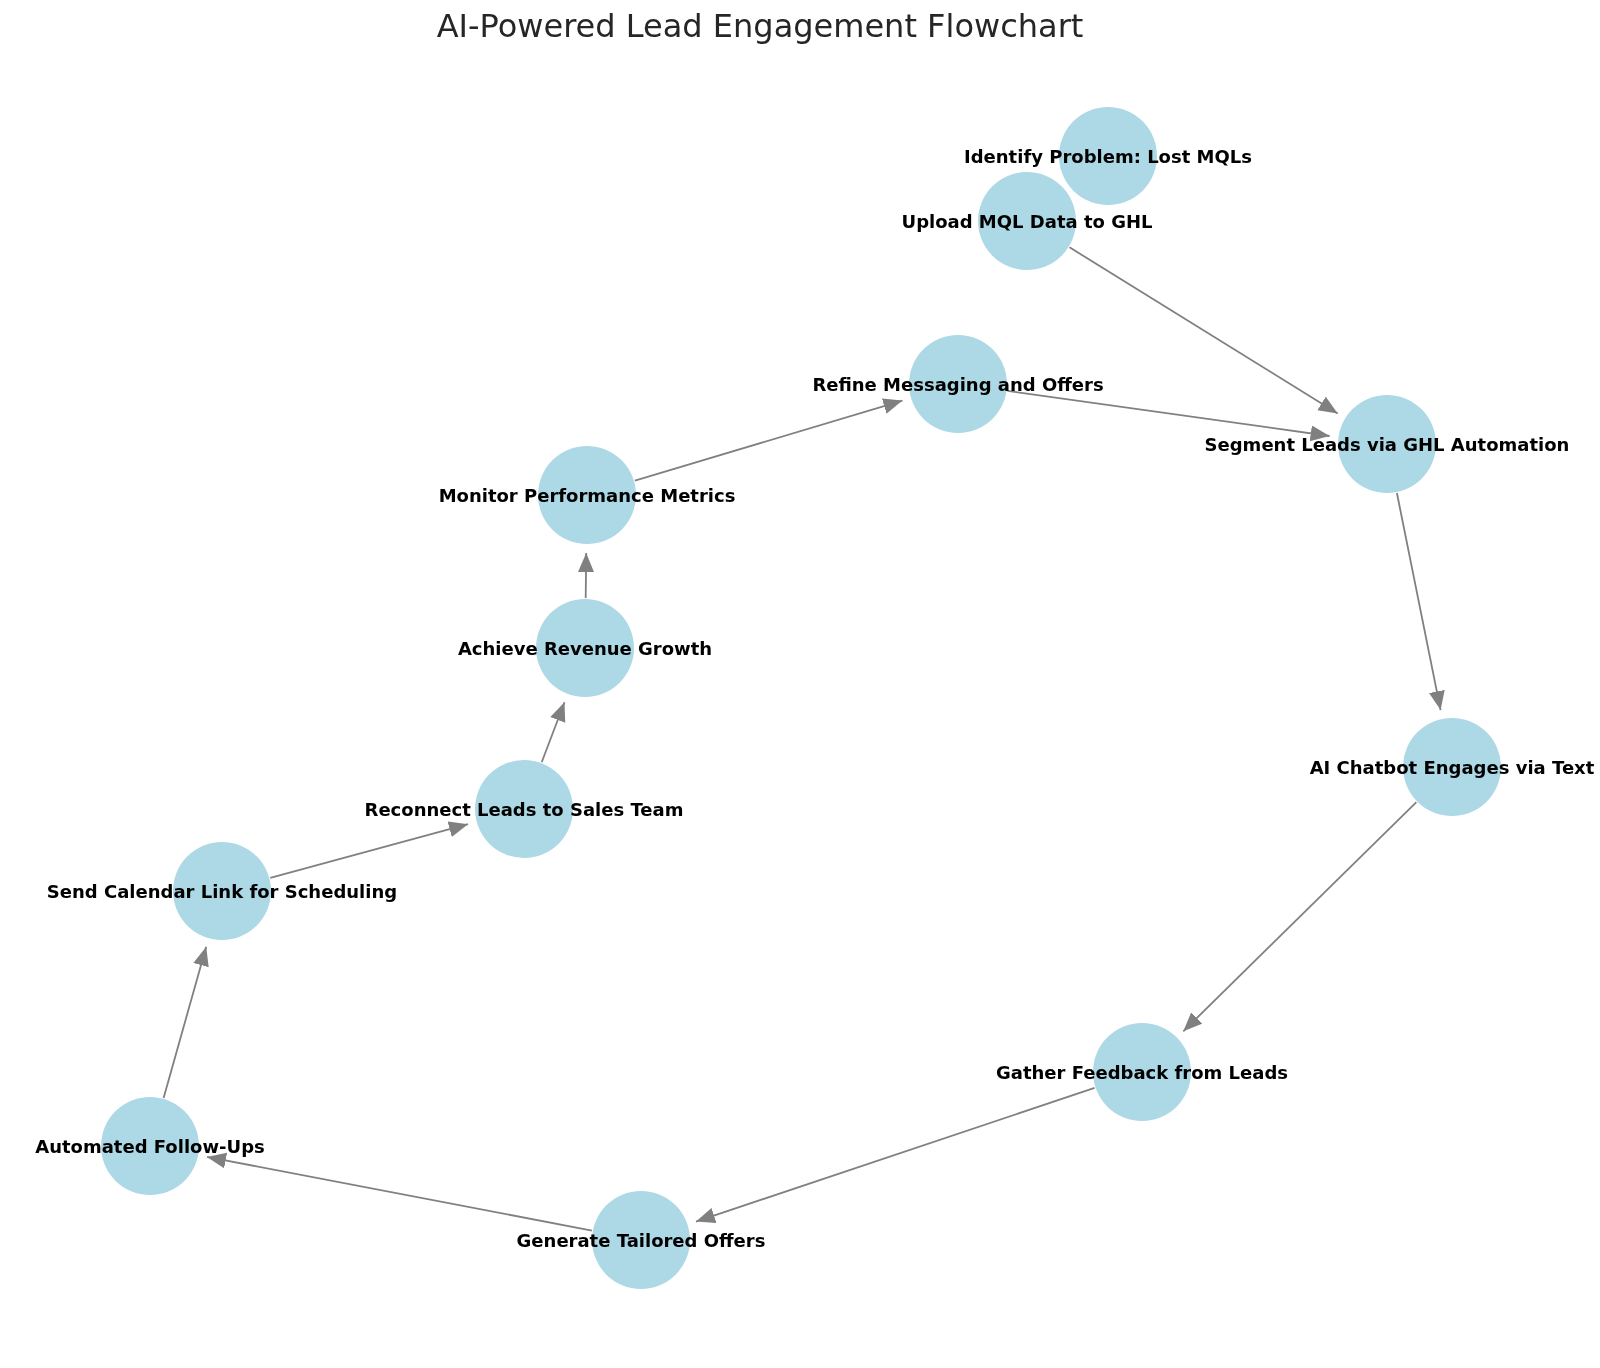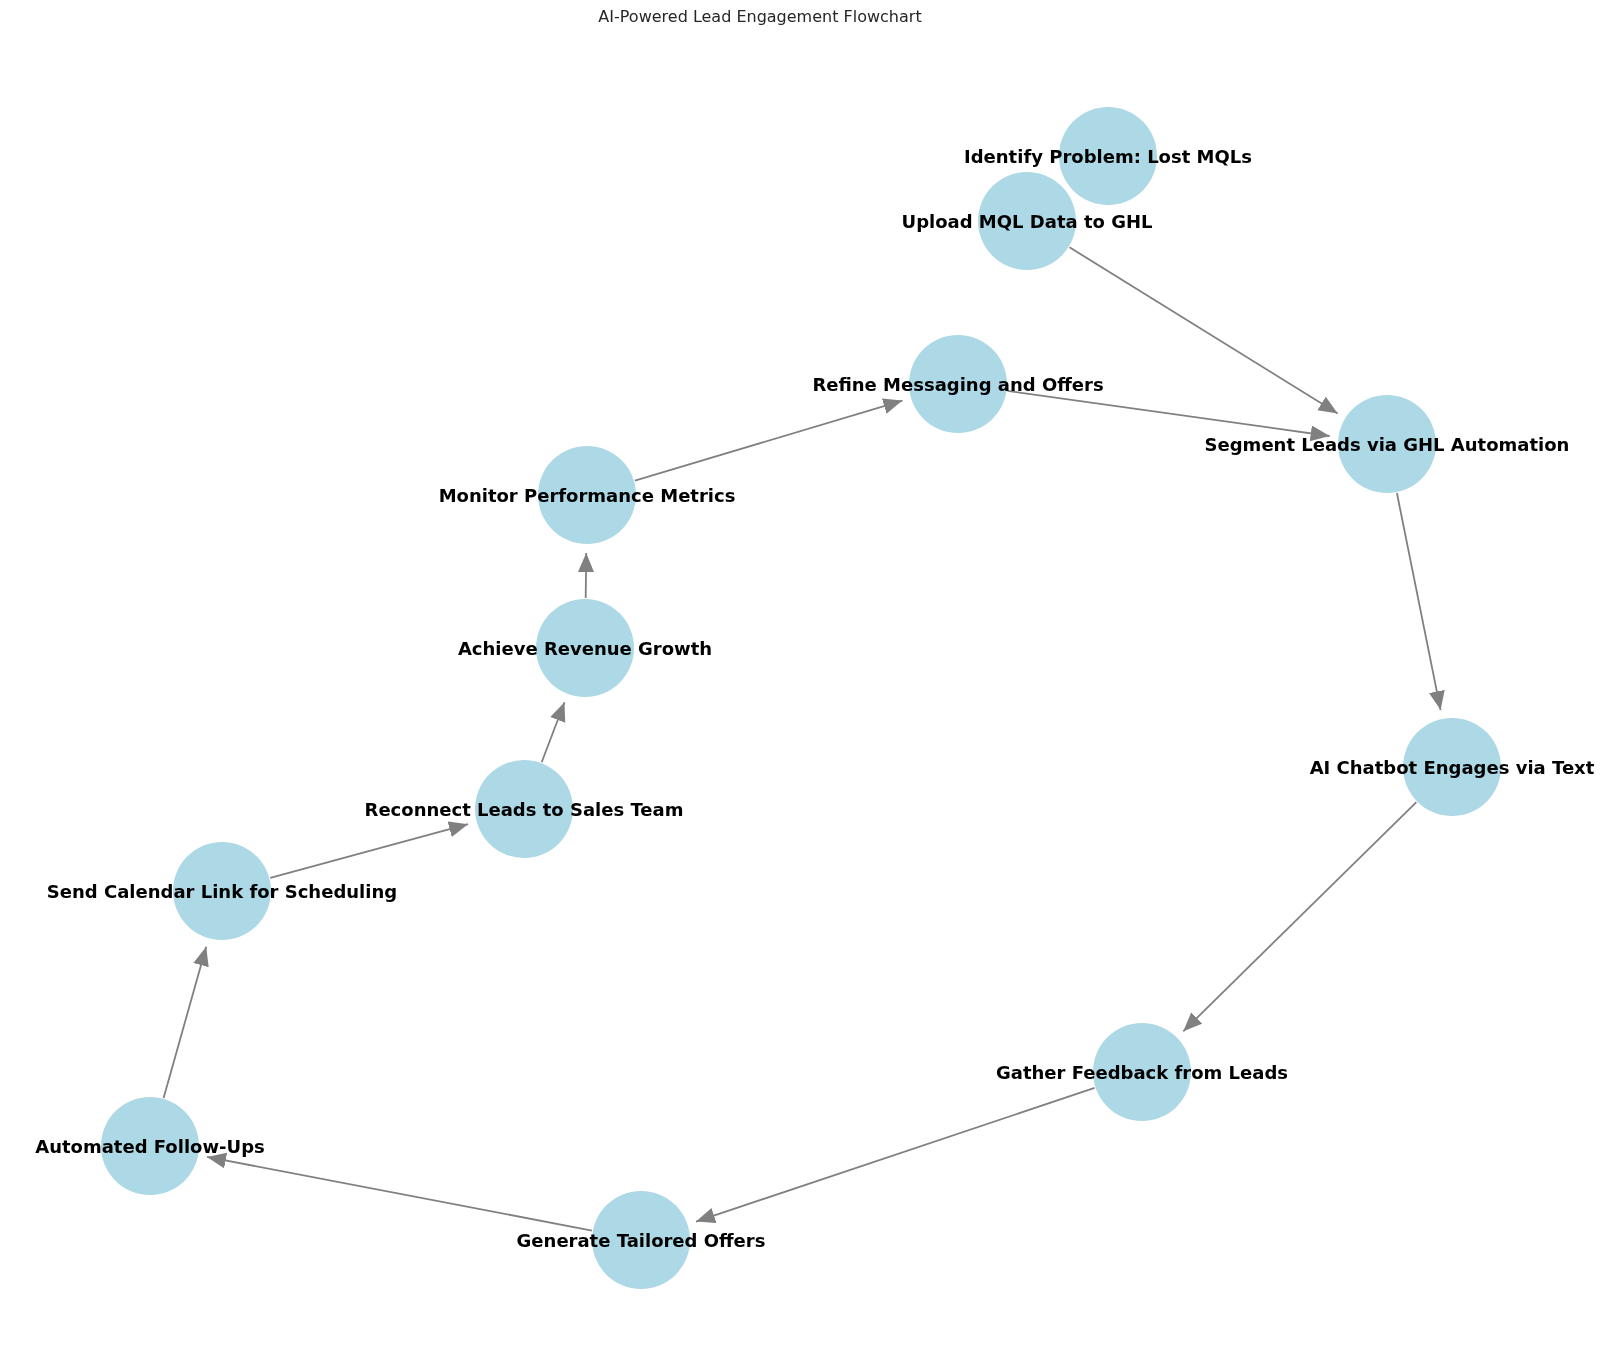--- a/index.html
+++ b/index.html
@@ -13,21 +13,21 @@
     height: 1368px;
     overflow: hidden;
     background: #ffffff;
     font-family: "DejaVu Sans", sans-serif;
   }
   .chart-title {
     position: absolute;
     top: 7px;
     left: 760px;
     transform: translateX(-50%);
-    font-size: 16px;
+    font-size: 32px;
     font-weight: normal;
     white-space: nowrap;
   }
   svg.graph {
     position: absolute;
     left: 0;
     top: 0;
   }
   .node-label {
     font-family: "DejaVu Sans", sans-serif;

